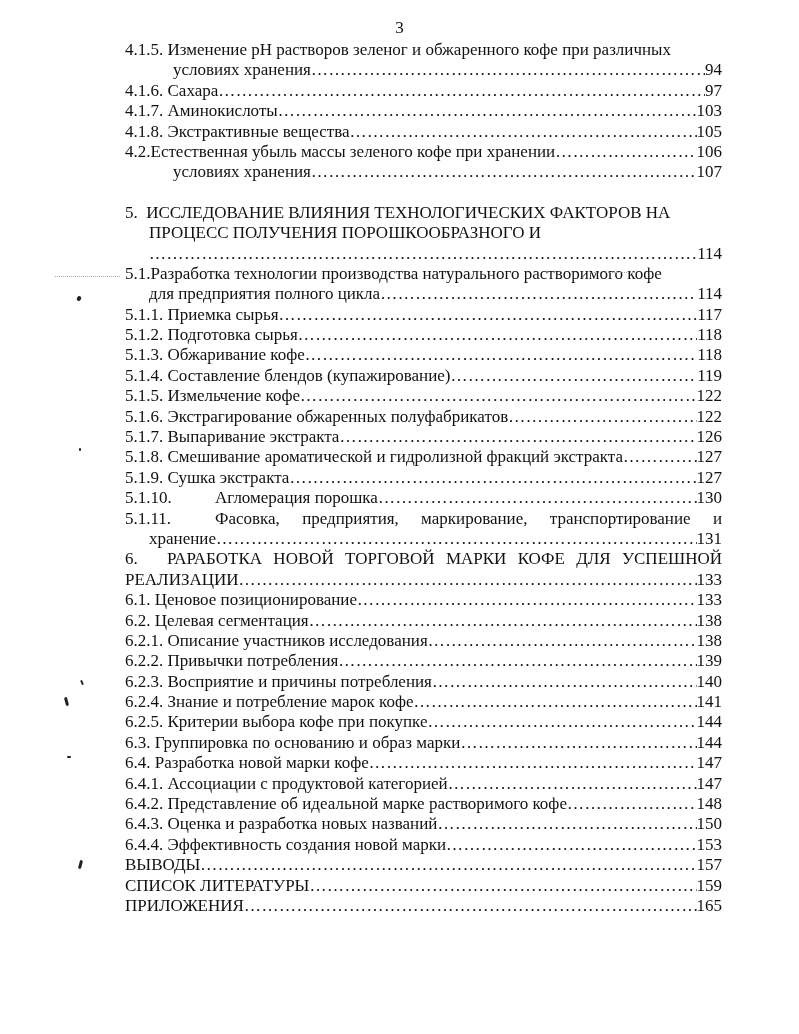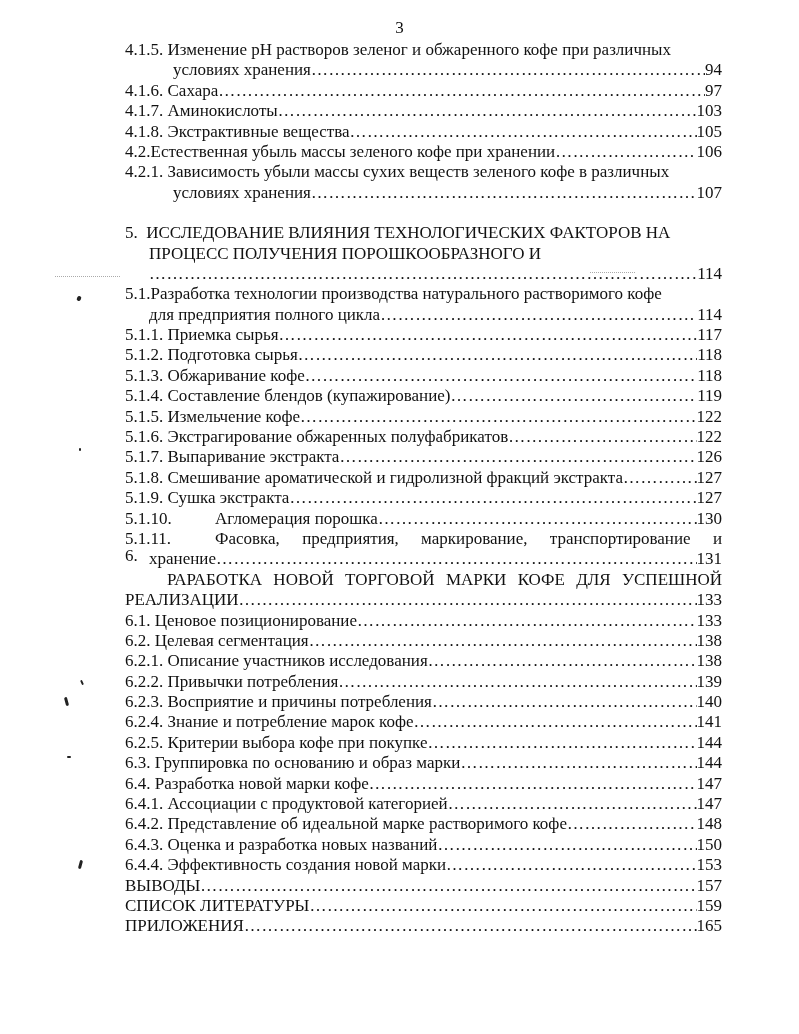--- a/index.html
+++ b/index.html
@@ -61,23 +61,20 @@
       <span class="t"><span>4.1.8.</span> <span>Экстрактивные вещества</span></span>
       <span class="dots"></span>
       <span class="p">105</span>
     </div>
   <div class="row">
       <span class="t"><span>4.2.</span><span>Естественная убыль массы зеленого кофе при хранении</span></span>
       <span class="dots"></span>
       <span class="p">106</span>
     </div>
 
-  <div class="row">
-    <span class="t"><span>4.2.1.</span> <span>Зависимость убыли массы сухих веществ зеленого кофе в различных</span></span>
-  </div>
   <div class="row ind">
     <span class="t">условиях хранения</span>
       <span class="dots"></span>
       <span class="p">107</span>
   </div>
 
   <div class="gap"></div>
 
   <div class="row">
     <span class="t"><span>5.</span>&nbsp; <span>ИССЛЕДОВАНИЕ ВЛИЯНИЯ ТЕХНОЛОГИЧЕСКИХ ФАКТОРОВ НА</span></span>
@@ -158,21 +155,21 @@
   </div>
   <div class="row ind2">
     <span class="t">хранение</span>
       <span class="dots"></span>
       <span class="p">131</span>
   </div>
 
   <div class="row">
     <span class="t" style="display:flex;width:597px;">
         <span style="display:inline-block;width:42px;">6.</span>
-        <span style="flex:1;text-align:justify;text-align-last:justify;margin-top:24px;">РАРАБОТКА НОВОЙ ТОРГОВОЙ МАРКИ КОФЕ ДЛЯ УСПЕШНОЙ</span>
+        <span style="flex:1;text-align:justify;text-align-last:justify;">РАРАБОТКА НОВОЙ ТОРГОВОЙ МАРКИ КОФЕ ДЛЯ УСПЕШНОЙ</span>
       </span>
   </div>
   <div class="row">
     <span class="t">РЕАЛИЗАЦИИ</span>
       <span class="dots"></span>
       <span class="p">133</span>
   </div>
 
   <div class="row">
       <span class="t"><span>6.1.</span> <span>Ценовое позиционирование</span></span>

